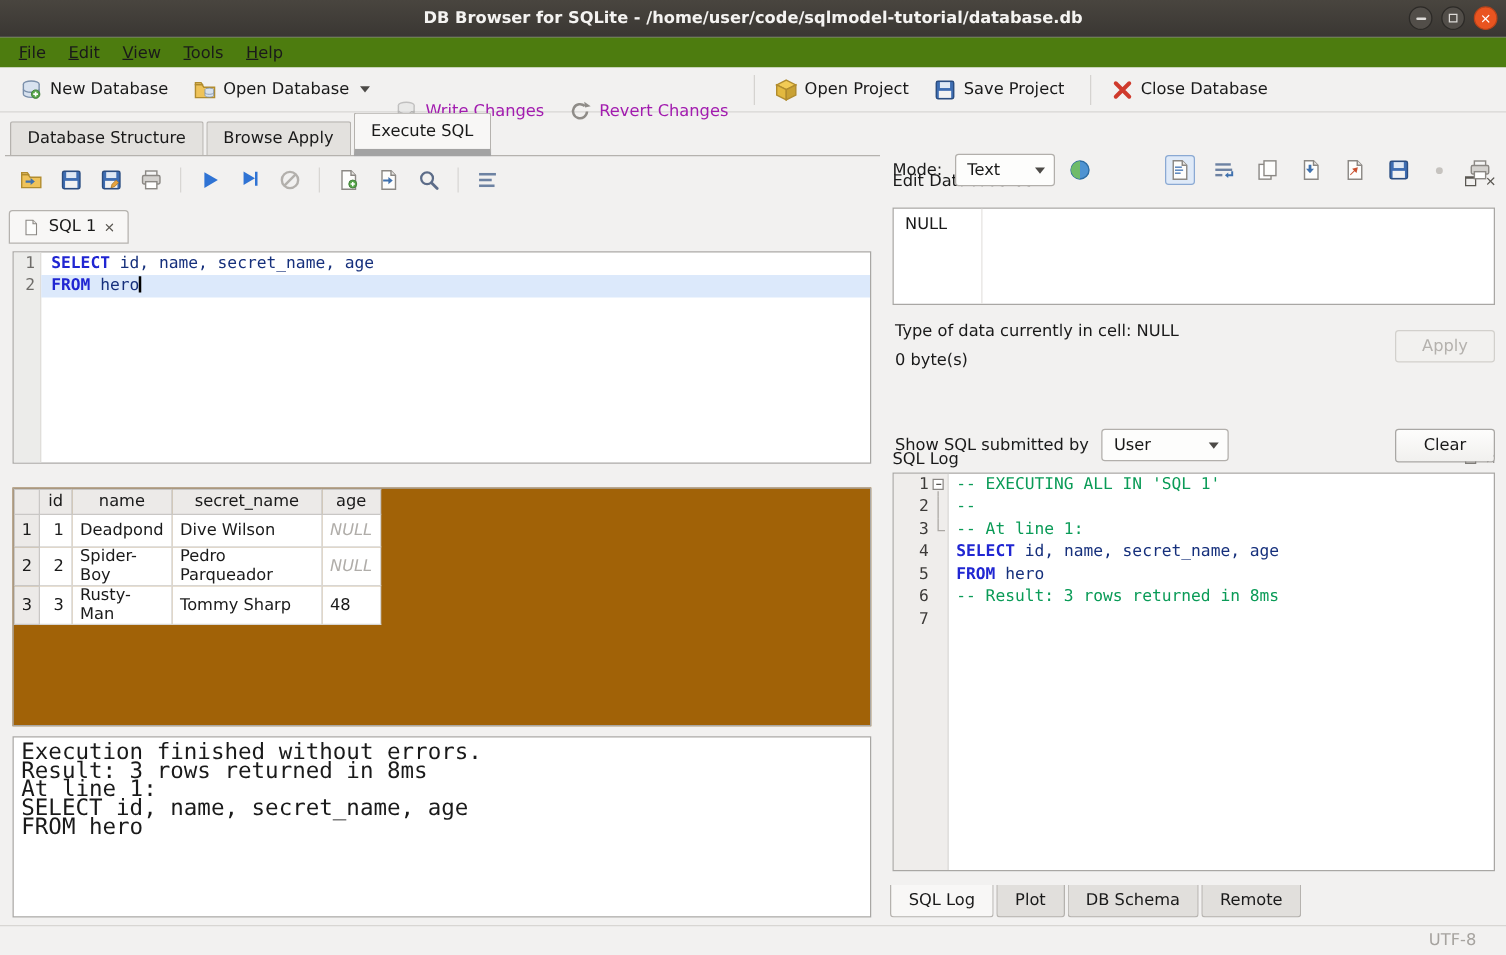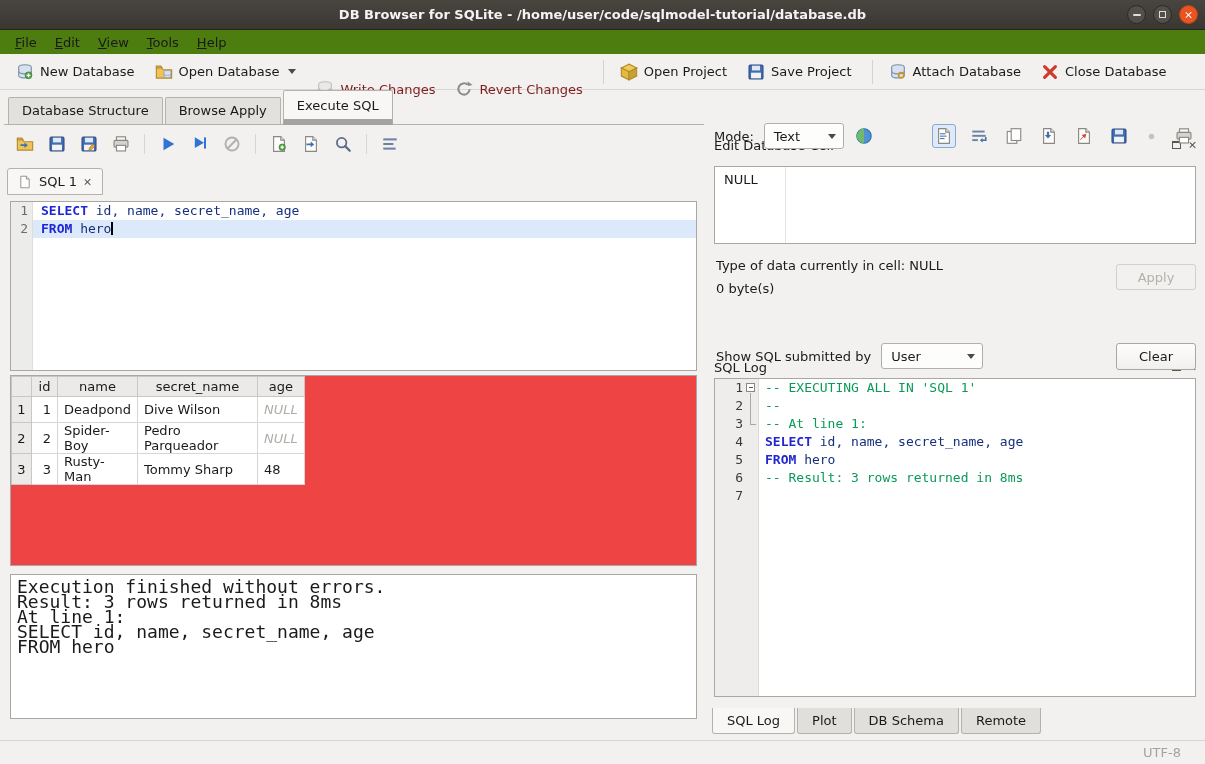--- a/index.html
+++ b/index.html
@@ -28,21 +28,21 @@
   
   .menubar { position:absolute; top:30px; left:0; right:0; height:24px; background:#4d7c0f;
     display:flex; align-items:center; padding-left:6px; }
   .menu-item { display:inline-block; padding:3px 9px; }
   .menu-item::first-letter { text-decoration:underline; }
 
   
   .toolbar { position:absolute; top:54px; left:0; right:0; height:36px; background:#f2f1f0;
     border-bottom:1px solid #d8d6d3; display:flex; align-items:center; padding:0 8px; }
   .tbtn { display:flex; align-items:center; gap:6px; padding:5px 8px; border-radius:3px; margin-right:4px; }
-  .tbtn.disabled { color:#7f1d1d;margin-top:35px; }
+  .tbtn.disabled { color:#a21caf;margin-top:35px; }
   .tsep { width:1px; height:24px; background:#d5d3d0; margin:0 8px; flex:none; }
   .caret-down { width:0; height:0; border-left:4px solid transparent; border-right:4px solid transparent;
     border-top:5px solid #4c4a47; display:inline-block; margin-left:3px; }
   .ic { width:18px; height:18px; flex:none; display:block; }
   .ic14 { width:14px; height:14px; } .ic12 { width:13px; height:13px; }
   .gray { filter:grayscale(1) opacity(0.5); }
 
   
   .main { position:absolute; top:90px; bottom:24px; left:0; right:0; }
   .left-panel { position:absolute; left:4px; top:0; width:700px; bottom:0; }
@@ -67,21 +67,21 @@
   .gutter-fill { position:absolute; left:0; top:0; bottom:0; width:22px; background:#ececea; border-right:1px solid #e0deda; }
   .ed-line { position:relative; display:flex; height:18px; line-height:18px; }
   .ed-num { width:22px; flex:none; text-align:right; padding-right:5px; color:#6e6c69; position:relative; z-index:1; }
   .ed-code { flex:1; padding-left:8px; white-space:pre; }
   .ed-line.current .ed-code { background:#dce9fb; }
   .kw { color:#2026d2; font-weight:bold; }
   .ident { color:#16307c; }
   .comment { color:#0a9b57; }
   .cursor { display:inline-block; width:1.5px; height:13px; background:#000; vertical-align:-2px; }
 
-  .results { margin:4px 7px 0 6px; height:191px; border:1px solid #a9a7a4; background:#ef4444; overflow:hidden; }
+  .results { margin:19px 7px 0 6px; height:191px; border:1px solid #a9a7a4; background:#a16207; overflow:hidden; }
   .results table { border-collapse:collapse; table-layout:fixed; }
   .results th { height:20px; background:#eceae8; border:1px solid #c9c7c5; font-weight:normal; padding:0 4px; }
   .results td { height:26px; border:1px solid #d8d6d3; padding:0 6px; background:#fff; }
   .results td.rowhdr { background:#eceae8; border-color:#c9c7c5; text-align:center; padding:0; }
   .results td.num { text-align:right; }
   .results .null { color:#b0ada9; font-style:italic; }
 
   .msgbox { margin:8px 7px 0 6px; height:145px; border:1px solid #a9a7a4; background:#fff;
     padding:4px 6px; line-height:15px; font-size:18px; }
 
@@ -269,27 +269,20 @@
       </svg>
     <span>Open Project</span>
   </div>
   <div class="tbtn">
     <svg class="ic">
         <use href="#s-floppy"></use>
       </svg>
     <span>Save Project</span>
   </div>
   <div class="tsep"></div>
-  <div class="tbtn">
-    <svg class="ic">
-        <use href="#s-db"></use>
-      <circle cx="12.2" cy="12.2" r="2.6" fill="none" stroke="#c9962b" stroke-width="1.6"></circle>
-      </svg>
-    <span>Attach Database</span>
-  </div>
   <div class="tbtn">
     <svg class="ic">
         <use href="#s-xred"></use>
       </svg>
     <span>Close Database</span>
   </div>
 </div>
 
 <div class="main">
 

